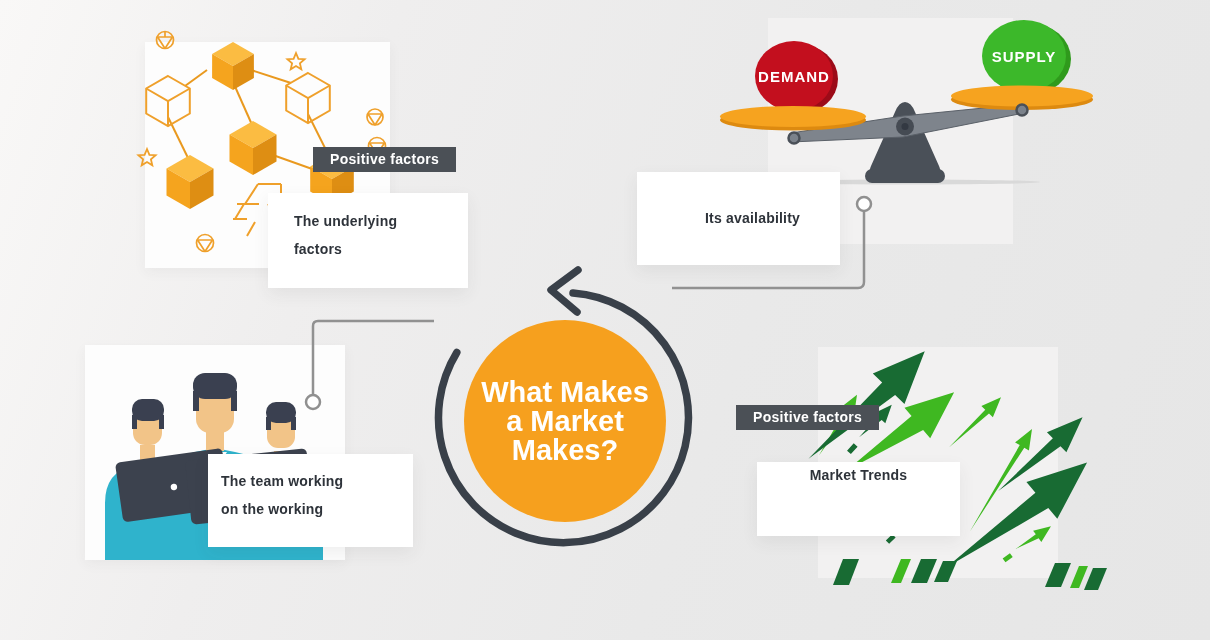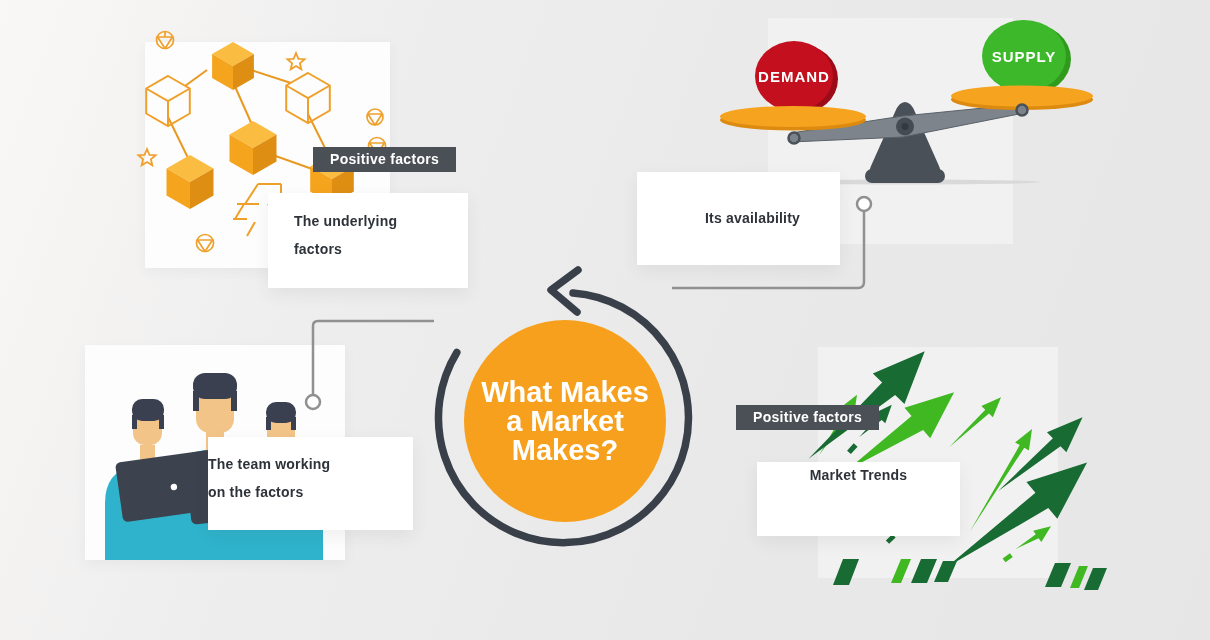--- a/index.html
+++ b/index.html
@@ -194,23 +194,23 @@
         <rect width="108" height="60" rx="5" fill="#3C424E"></rect>
           <circle cx="55" cy="32" r="3.2" fill="#ffffff"></circle>
       </g>
       <g transform="translate(100,116) rotate(-6)">
         <rect width="122" height="64" rx="5" fill="#3C424E"></rect>
           <circle cx="62" cy="34" r="3.2" fill="#ffffff"></circle>
       </g>
     </svg>
   </div>
 
-  <div class="abs card z2" style="left:208px;top:437px;width:205px;height:93px;padding:14px 0 0 0;">
+  <div class="abs card z2" style="left:208px;top:454px;width:205px;height:93px;padding:14px 0 0 13px;">
     <div class="card-label">The team working</div>
-    <div class="card-label">on the factors</div>
+    <div class="card-label">on the working</div>
   </div>
 
   <svg class="abs ov z1" style="left:725px;top:335px;" width="400" height="265" viewBox="0 0 400 265">
     <g>
       <g transform="translate(96,122) rotate(-60)">
           <path d="M0,-2.6 H52 V-8 L72,0 L52,8 V2.6 Z" fill="#3FB821"></path>
         </g>
       <g transform="translate(136,104) rotate(-48)">
           <path d="M-18,-2.6 H-8 V2.6 H-18 Z M0,-2.6 H28 V-7.5 L46,0 L28,7.5 V2.6 Z" fill="#186B33"></path>
         </g>

